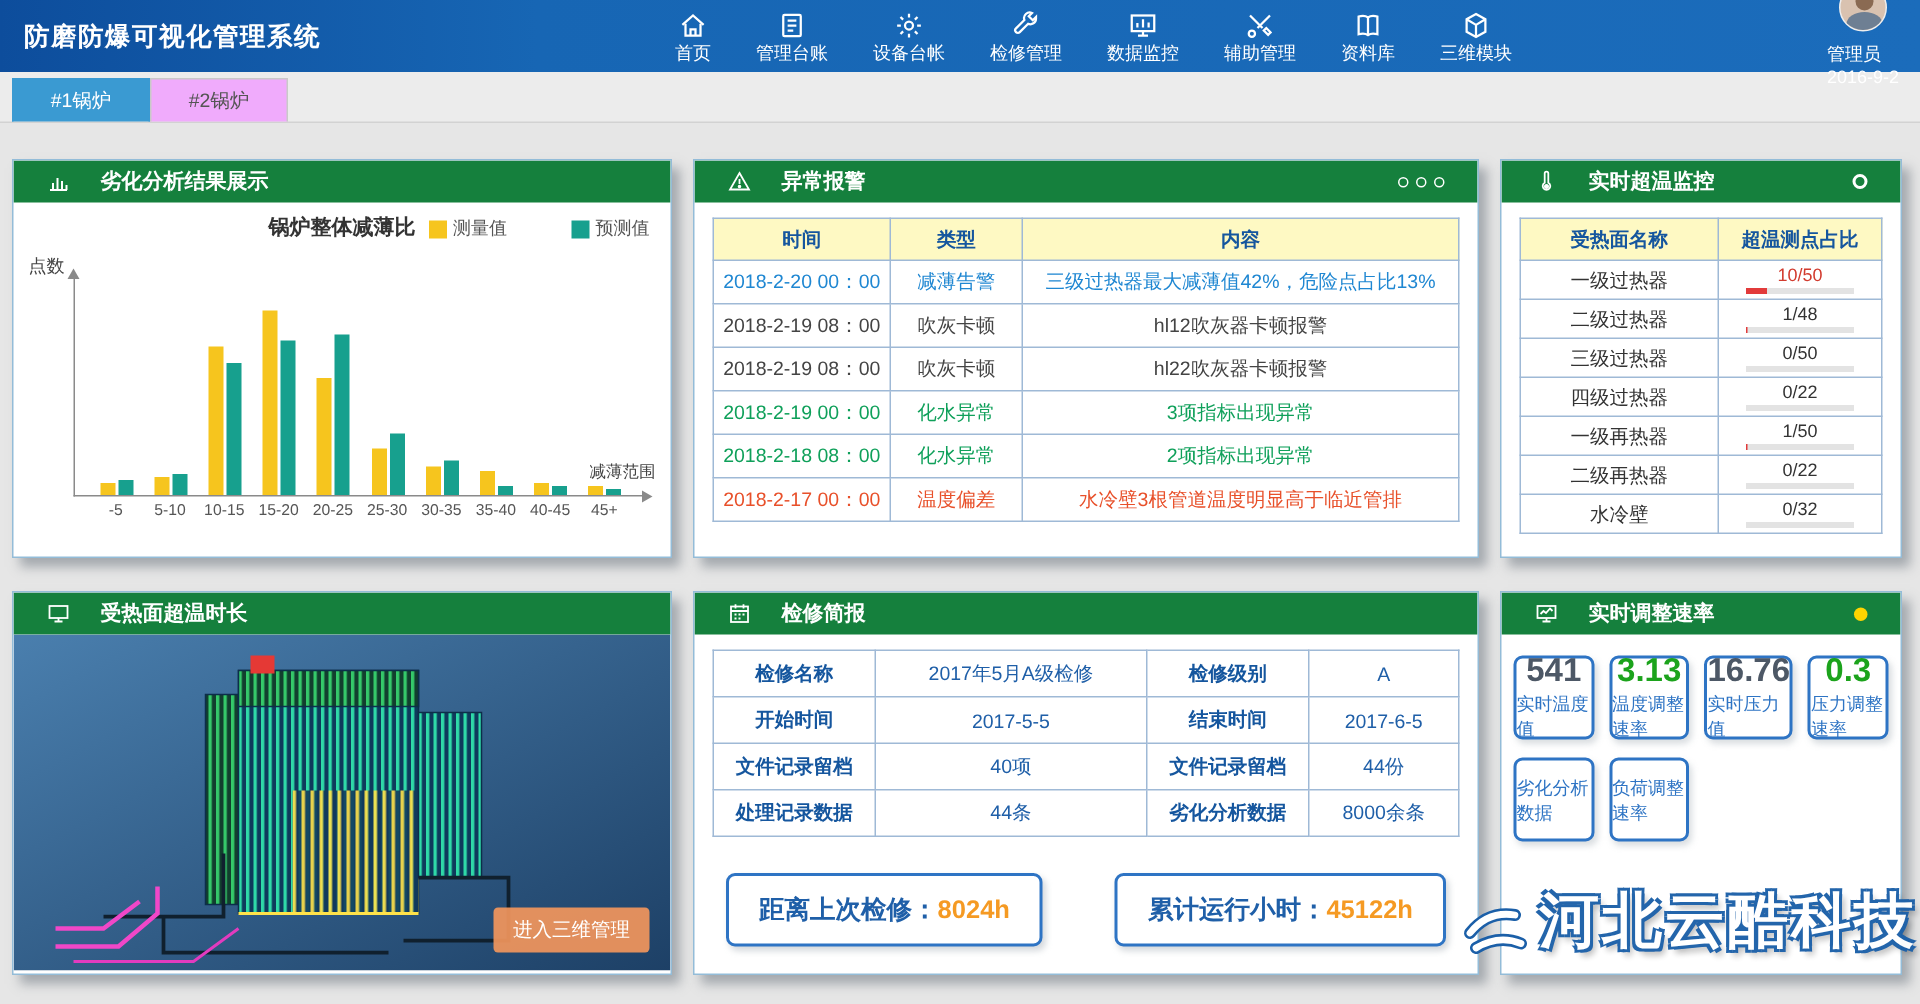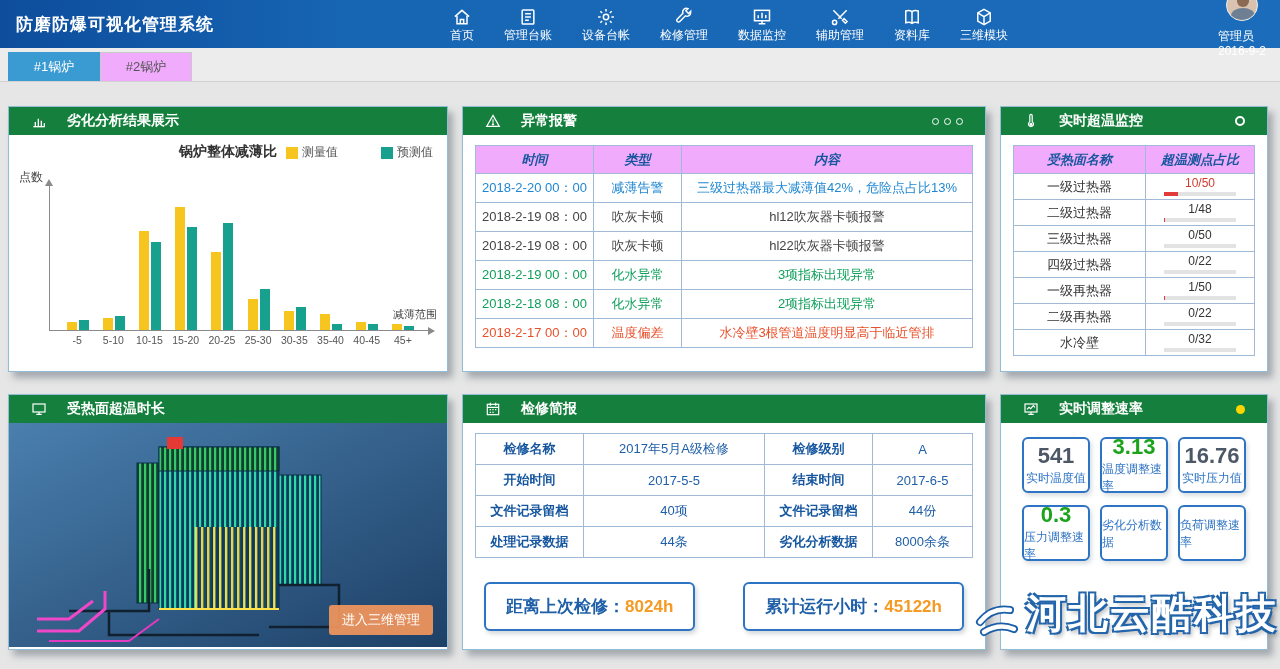--- a/index.html
+++ b/index.html
@@ -54,39 +54,39 @@
 .bars::after { content:""; position:absolute; right:-8px; bottom:-5px; border:4px solid transparent; border-left:7px solid #8a8a8a; }
 .group { flex:1; display:flex; justify-content:center; align-items:flex-end; gap:2px; }
 .bar { width:10px; }
 .xlabels { display:flex; padding:0 10px; }
 .xlabels div { flex:1; text-align:center; font-size:10.5px; color:#555; padding-top:3px; }
 .xlab { position:absolute; right:-6px; top:124px; font-size:11px; color:#444; background:transparent; }
 
 
 table.data { border-collapse:collapse; width:calc(100% - 24px); margin:10px 12px 0 12px; font-size:13px; }
 table.data th, table.data td { border:1px solid #9fb9d6; text-align:center; padding:0 6px; }
-table.data th { background:#f0abfc; color:#15569e; font-weight:bold; height:28px;font-style:italic; }
+table.data th { background:#fef9c3; color:#15569e; font-weight:bold; height:28px; }
 #alarm-table td { height:29px; }
 #overtemp-table td { height:26px; }
 .ot-name { color:#333; }
 .ratio-num { font-size:12px; line-height:13px; padding-top:2px; }
 .ratio-track { height:4px; background:#e3e3e3; margin:2px 12px 3px 12px; }
 .ratio-fill { height:4px; background:#e23b3b; }
 
 
 #maint-table td { height:31px; }
 #maint-table .mlbl { color:#15569e; font-weight:bold; width:108px; }
 #maint-table .mval { color:#1f5fa8; }
 .stats-row { display:flex; justify-content:center; gap:48px; margin-top:24px; }
 .stat-box { border:2px solid #2e74c4; border-radius:6px; padding:11px 20px; font-size:17px; font-weight:bold;
   color:#1f5fa8; background:#fff; box-shadow:2px 3px 4px rgba(150,160,170,.4); white-space:nowrap; }
 .stat-value { color:#f59a23; }
 
 
-.rates-grid { display:grid; grid-template-columns:1fr 1fr 1fr; gap:12px 10px; padding:14px 21px; }
+.rates-grid { display:grid; grid-template-columns:1fr 1fr 1fr 1fr; gap:12px 10px; padding:14px 8px; }
 .rate-box { border:2px solid #2e74c4; border-radius:6px; height:56px; display:flex; flex-direction:column;
   align-items:center; justify-content:center; background:#fff; box-shadow:2px 3px 4px rgba(150,160,170,.35); }
 .rate-value { font-size:22px; font-weight:bold; line-height:24px; }
 .rate-label { font-size:12px; color:#2e74c4; margin-top:2px; }
 
 
 .boiler3d { position:absolute; inset:0; }
 .enter3d-btn { position:absolute; right:14px; bottom:14px; background:rgba(242,150,92,.92); color:#fff;
   font-size:13px; padding:6px 13px; border-radius:3px; cursor:pointer; z-index:5; }
 

